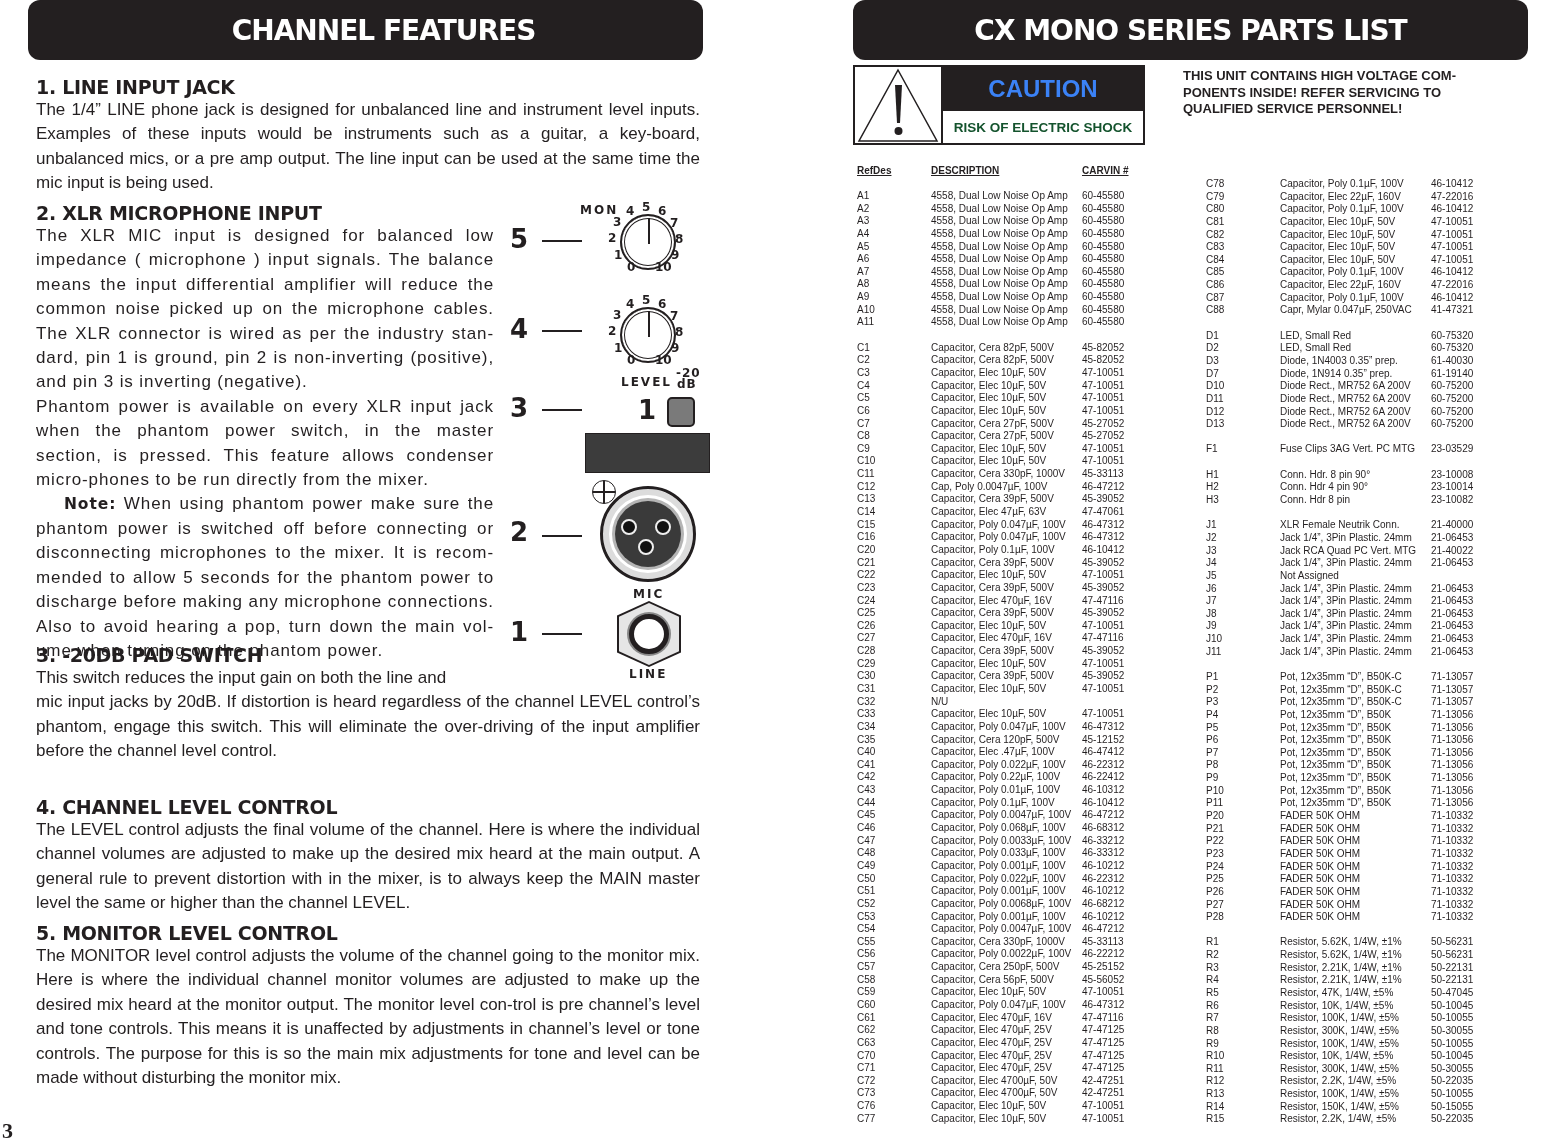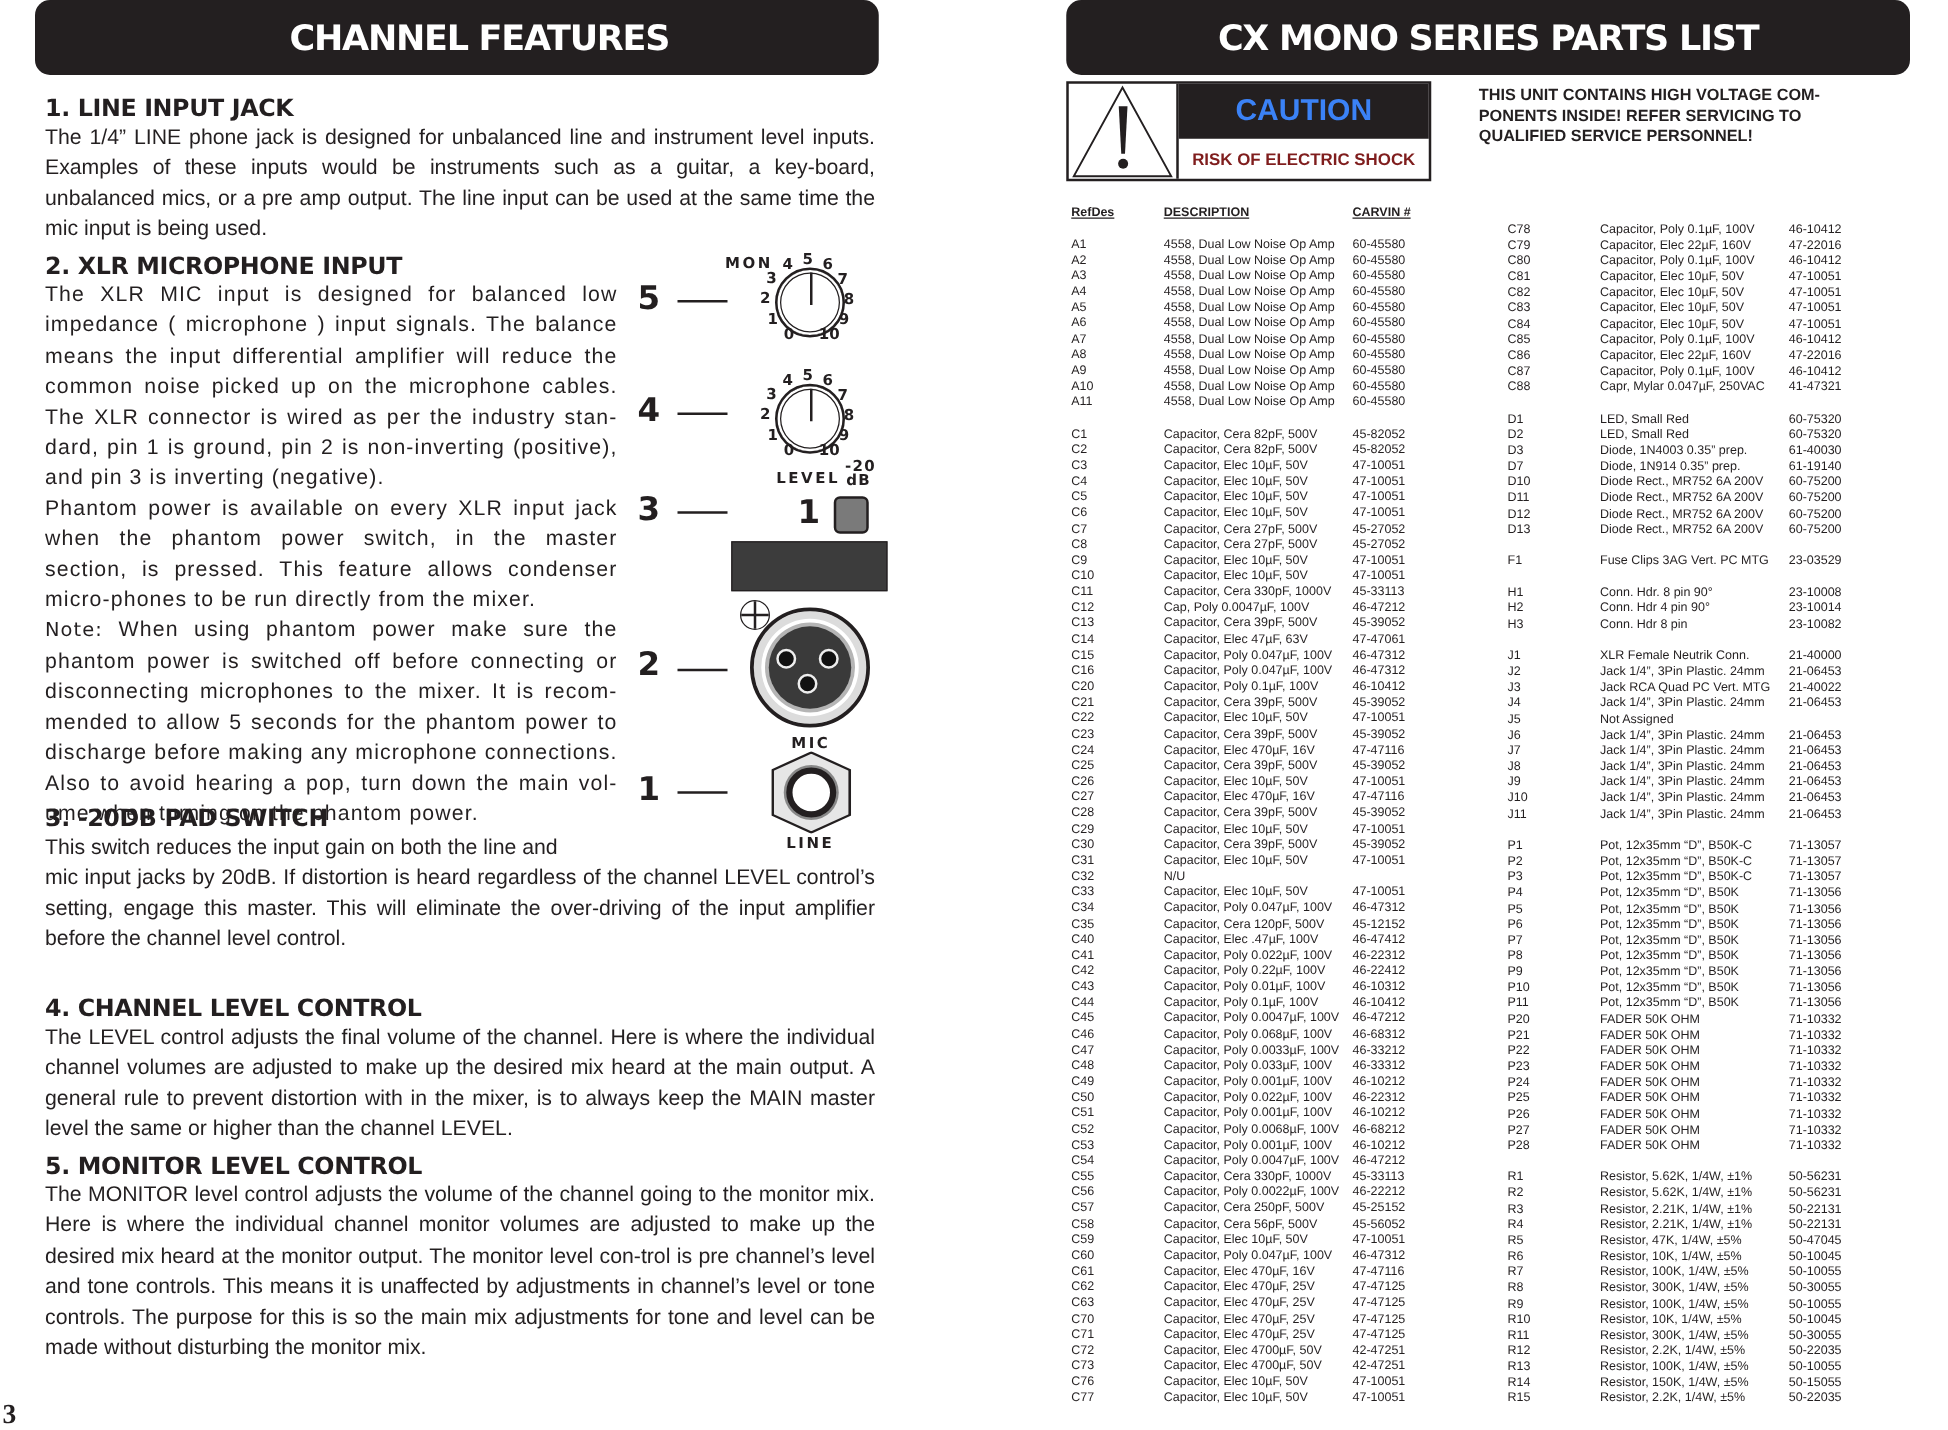--- a/index.html
+++ b/index.html
@@ -16,21 +16,21 @@
 
   
   .left-page { position: absolute; left: 36px; top: 76px; width: 664px; }
   .sec-title {
     font-family: "DejaVu Sans", sans-serif; font-weight: bold; font-size: 19px;
     letter-spacing: -0.3px; line-height: 22px; color: #231f20;
   }
   .para { font-size: 17px; line-height: 24.4px; text-align: justify; color: #231f20; }
   .sec { position: absolute; left: 0; width: 664px; }
   .narrow .para { width: 458px; letter-spacing: 0.9px; }
-  .note-label { font-weight: normal; font-family: "DejaVu Sans", sans-serif; font-size: 15.5px; }
+  .note-label { font-weight: bold; font-family: "DejaVu Sans", sans-serif; font-size: 15.5px; margin-left: 28px; }
 
   .page-num { position: absolute; font-family: "Liberation Serif", serif; font-weight: bold; font-size: 22px; color: #231f20; }
 
   
   .diagram { position: absolute; left: 500px; top: 190px; width: 220px; height: 500px; }
   .callout { position: absolute; font-family: "DejaVu Sans", sans-serif; font-weight: bold; font-size: 26px; color: #231f20; }
   .callout-line { position: absolute; height: 2px; width: 40px; background: #231f20; }
   .knob { position: absolute; width: 56px; height: 56px; border-radius: 50%; border: 2px solid #231f20; box-shadow: inset 0 0 0 2px #fff, inset 0 0 0 3px #231f20; background: #fff; }
   .knob .pointer { position: absolute; left: 26px; top: 2px; width: 1.5px; height: 26px; background: #231f20; }
   .tick { position: absolute; font-family: "DejaVu Sans", sans-serif; font-weight: bold; font-size: 12px; color: #231f20; }
@@ -45,21 +45,21 @@
   .latch::after { content: ""; position: absolute; left: 0; top: 10px; width: 22px; height: 1.5px; background: #231f20; }
   .hexnut { position: absolute; width: 60px; height: 62px; background: #e6e6e6; clip-path: polygon(50% 0, 100% 22%, 100% 78%, 50% 100%, 0 78%, 0 22%); }
   .hexnut-bd { position: absolute; width: 64px; height: 66px; background: #231f20; clip-path: polygon(50% 0, 100% 22%, 100% 78%, 50% 100%, 0 78%, 0 22%); }
   .jack-ring { position: absolute; width: 40px; height: 40px; border-radius: 50%; border: 5px solid #231f20; background: #fff; box-shadow: 0 0 0 2px #888; }
 
   
   .caution-box { position: absolute; left: 853px; top: 65px; width: 292px; height: 80px; border: 2px solid #231f20; display: flex; }
   .caution-tri { width: 88px; height: 100%; border-right: 2px solid #231f20; position: relative; }
   .caution-right { flex: 1; display: flex; flex-direction: column; }
   .caution-head { height: 44px; background: #231f20; color: #3b82f6; font-weight: bold; font-size: 24px; display: flex; align-items: center; justify-content: center; }
-  .caution-sub { flex: 1; display: flex; align-items: center; justify-content: center; font-weight: bold; font-size: 13.5px; color: #7f1d1d; }
+  .caution-sub { flex: 1; display: flex; align-items: center; justify-content: center; font-weight: bold; font-size: 13.5px; color: #14532d; }
   .warning-text { position: absolute; left: 1183px; top: 68px; width: 320px; font-weight: bold; font-size: 13px; line-height: 16.5px; color: #231f20; }
 
   .parts-col { position: absolute; font-size: 10px; line-height: 12.65px; color: #231f20; }
   .prow { display: flex; height: 12.65px; white-space: nowrap; }
   .prow .ref { width: 74px; }
   .prow .desc { width: 151px; }
   .prow .pn { width: 70px; }
   .col1 .prow .ref { width: 74px; }
   .col2 .prow .ref { width: 74px; }
   .phead { display: flex; font-weight: bold; text-decoration: underline; height: 25px; }
@@ -80,21 +80,21 @@
   <div class="sec narrow" style="top:126px;">
     <div class="sec-title">2. XLR MICROPHONE INPUT</div>
     <div class="para">The XLR MIC input is designed for balanced low impedance ( microphone ) input signals.  The balance means the input differential amplifier will reduce the common noise picked up on the microphone cables. The XLR connector is wired as per the industry stan-dard, pin 1 is ground, pin 2 is non-inverting (positive), and pin 3 is inverting (negative).</div>
     <div class="para">Phantom power is available on every XLR input jack when the phantom power switch, in the master section, is pressed.  This feature allows condenser micro-phones to be run directly from the mixer.</div>
     <div class="para"><span class="note-label">Note:</span><span> When using phantom power make sure the phantom power is switched off before connecting or disconnecting microphones to the mixer.  It is recom-mended to allow 5 seconds for the phantom power to discharge before making any microphone connections. Also to avoid hearing a pop, turn down the main vol-ume when turning on the phantom power.</span></div>
   </div>
 
   <div class="sec" style="top:568px;">
     <div class="sec-title">3.  -20DB PAD SWITCH</div>
     <div class="para" style="text-align:left;">This switch reduces the input gain on both the line and</div>
-    <div class="para">mic input jacks by 20dB.  If distortion is heard regardless of the channel LEVEL control’s setting, engage this master.  This will eliminate the over-driving of the input amplifier before the channel level control.</div>
+    <div class="para">mic input jacks by 20dB.  If distortion is heard regardless of the channel LEVEL control’s phantom, engage this switch.  This will eliminate the over-driving of the input amplifier before the channel level control.</div>
   </div>
 
   <div class="sec" style="top:696px;margin-top:24px;">
     <div class="sec-title">4. CHANNEL LEVEL CONTROL</div>
     <div class="para">The LEVEL control adjusts the final volume of the channel.  Here is where the individual channel volumes are adjusted to make up the desired mix heard at the main output.  A general rule to prevent distortion with in the mixer, is to always keep the MAIN master level the same or higher than the channel LEVEL.</div>
   </div>
 
   <div class="sec" style="top:846px;">
     <div class="sec-title">5. MONITOR LEVEL CONTROL</div>
     <div class="para">The MONITOR level control adjusts the volume of the channel going to the monitor mix.  Here is where the individual channel monitor volumes are adjusted to make up the desired mix heard at the monitor output.  The monitor level con-trol is pre channel’s level and tone controls.  This means it is unaffected by adjustments in channel’s level or tone controls.  The purpose for this is so the main mix adjustments for tone and level can be made without disturbing the monitor mix.</div>

